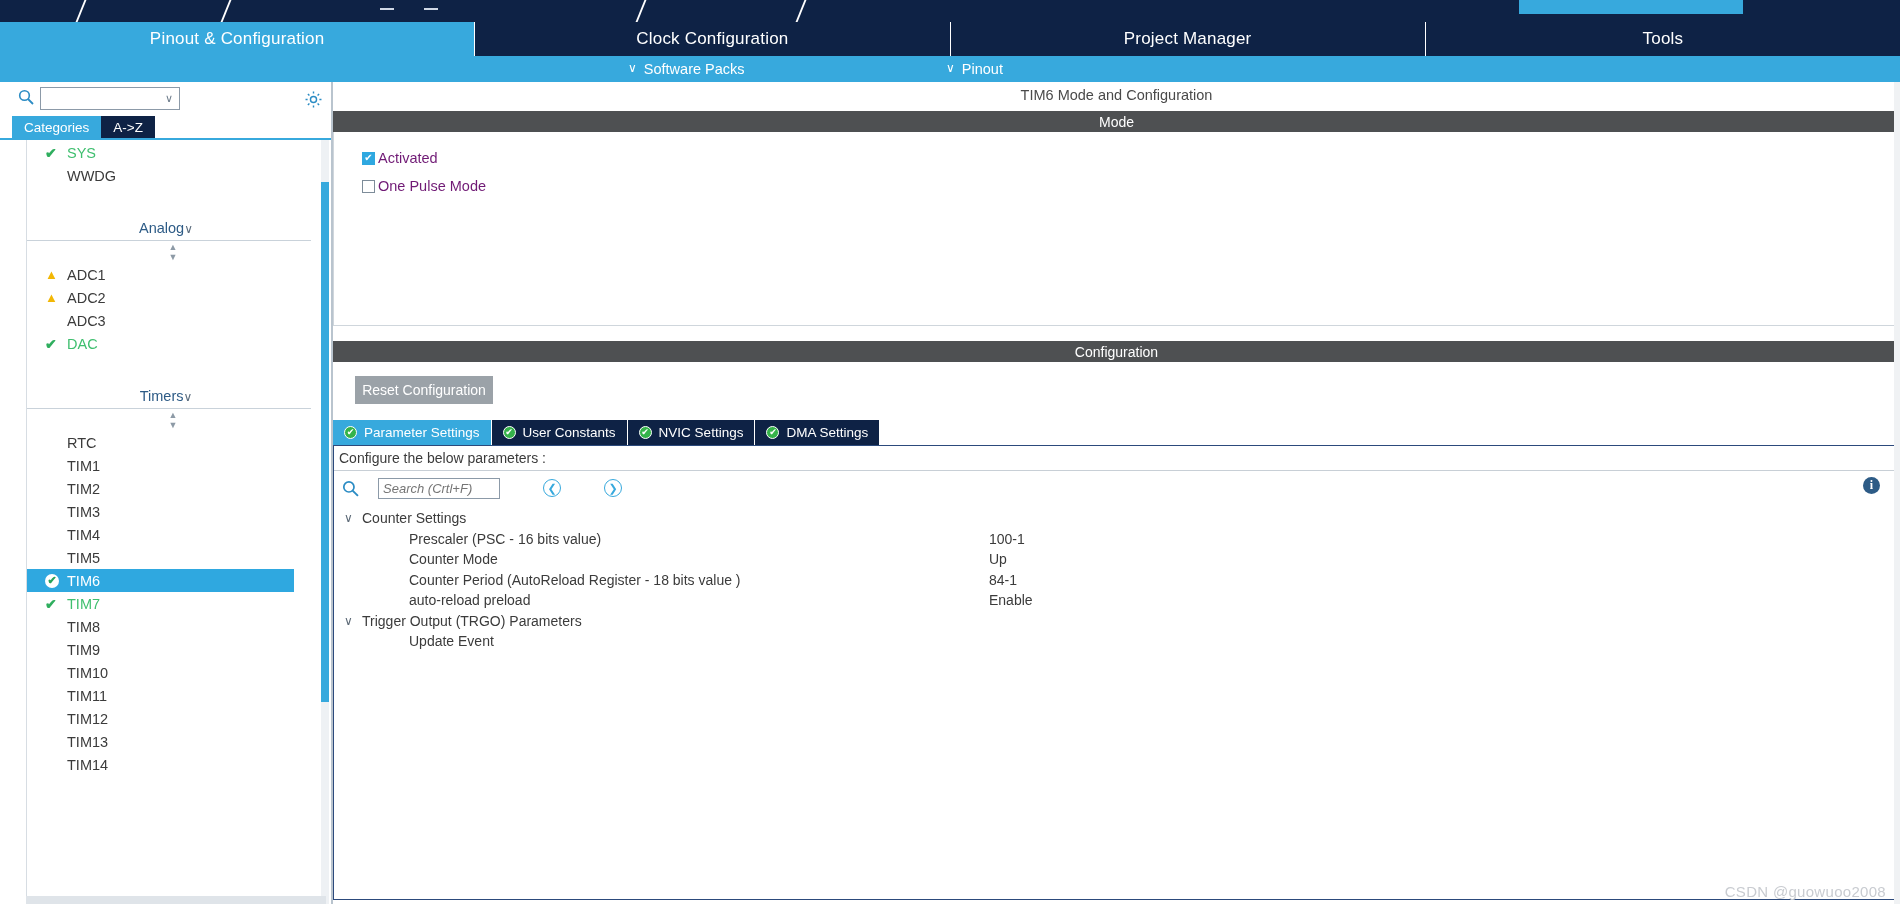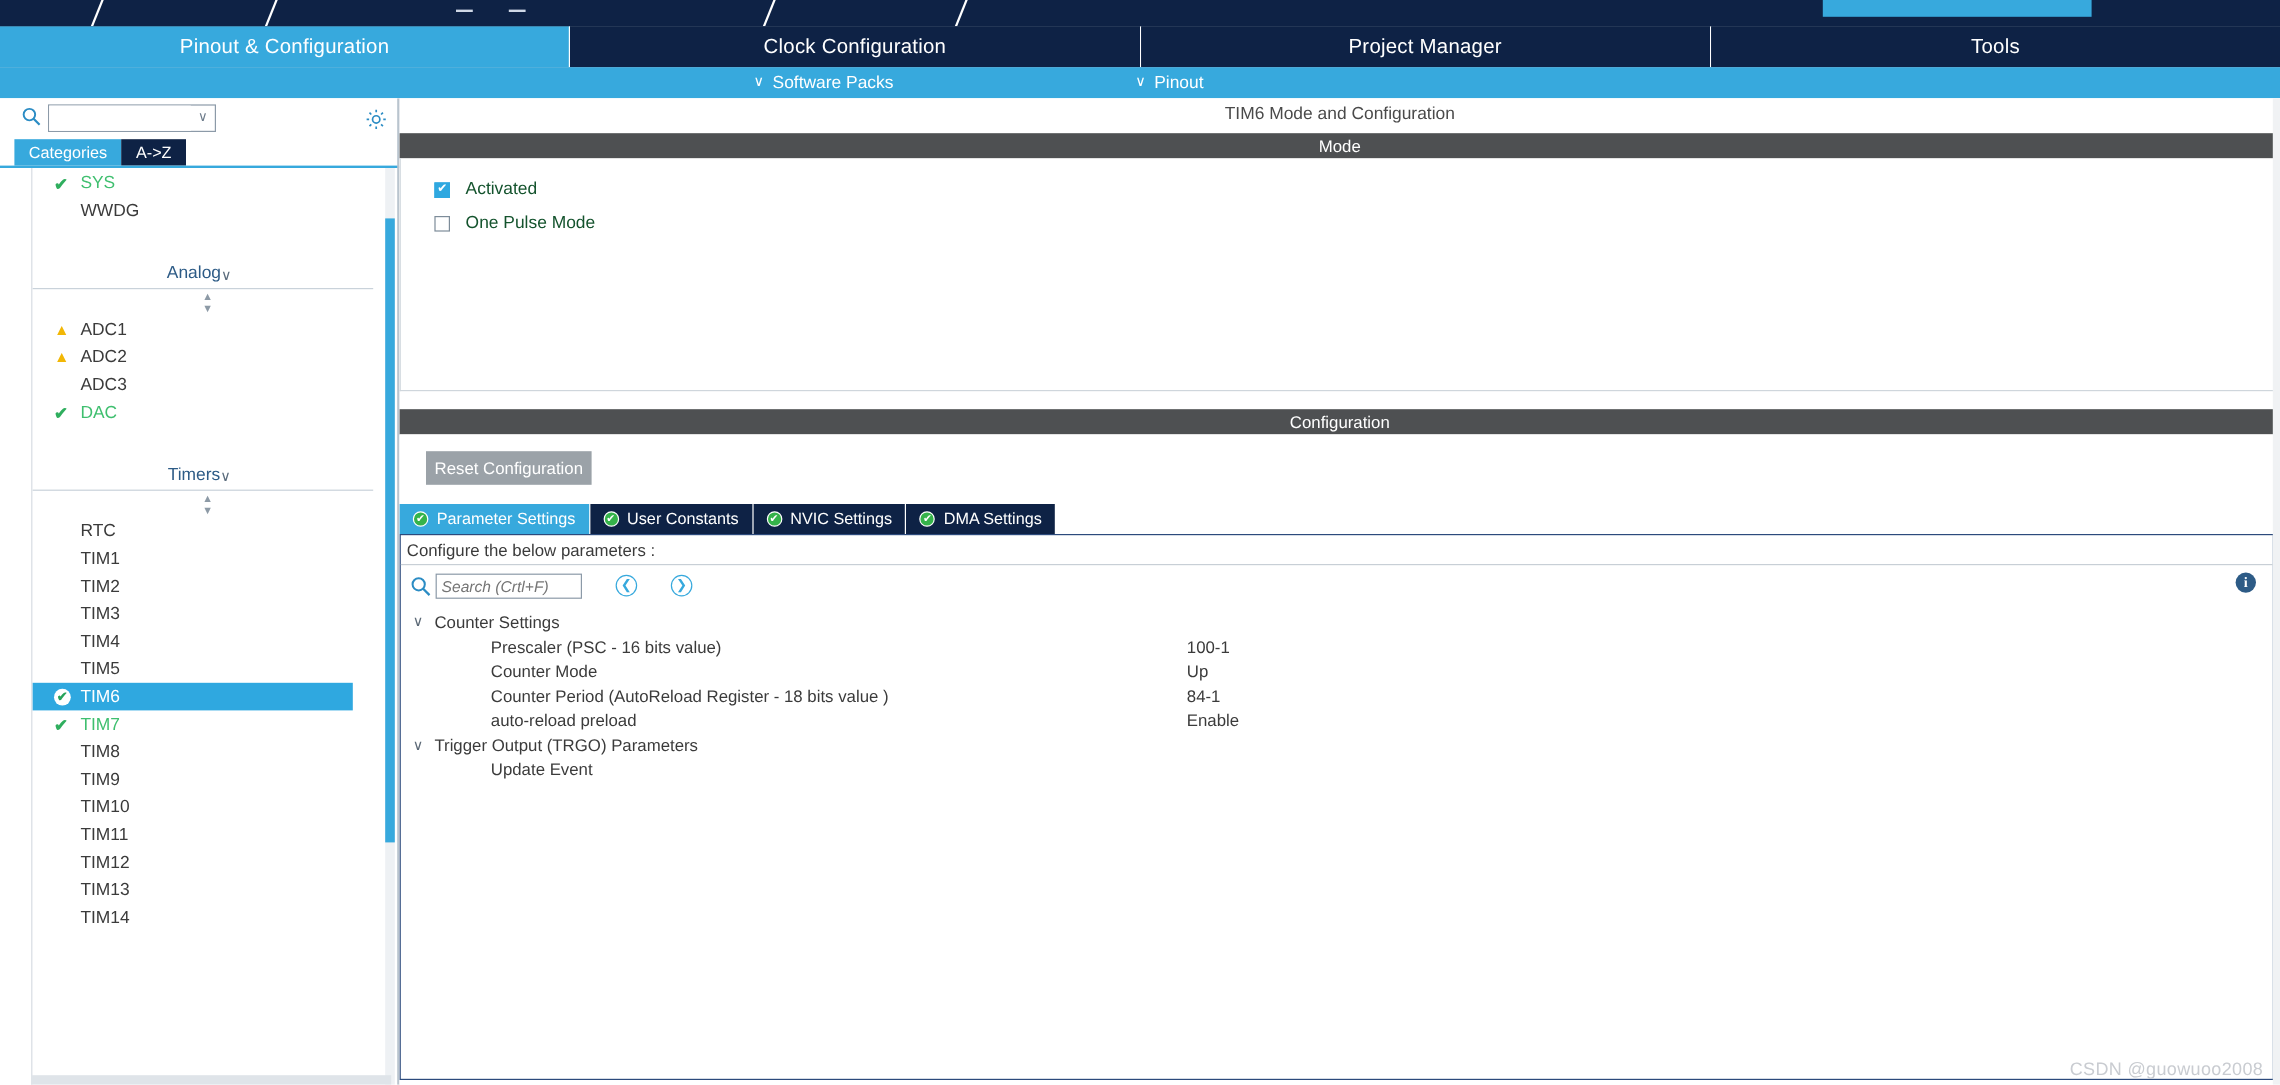--- a/index.html
+++ b/index.html
@@ -138,21 +138,21 @@
     position:absolute; left:0; width:1567px; height:21px; background:#4e5052;
     color:#ffffff; font-size:14px; display:flex; align-items:center; justify-content:center;
   }
   .modebar { top:29px; }
   .confbar { top:259px; }
 
   .modebody {
     position:absolute; left:0; top:50px; width:1567px; height:194px;
     background:#fff; border:1px solid #cfd6dc; border-top:none;
   }
-  .cbrow { display:flex; align-items:center; gap:13px; font-size:14.5px; color:#14532d; cursor:pointer; }
+  .cbrow { display:flex; align-items:center; gap:3px; font-size:14.5px; color:#701a75; cursor:pointer; }
   .cb1 { position:absolute; left:28px; top:18px; }
   .cb2 { position:absolute; left:28px; top:46px; }
   .box {
     width:13px; height:13px; border:1px solid #7d8c99; background:#fff;
     display:inline-flex; align-items:center; justify-content:center; flex:0 0 13px;
   }
   .box.checked { background:#2fa8e0; border-color:#2fa8e0; color:#fff; }
   .box.checked::after {
     content:"✔"; font-size:10px; line-height:1; color:#fff;
   }
@@ -181,21 +181,21 @@
 
   .paramspanel {
     position:absolute; left:0; top:83px; width:1562px; height:455px;
     border:1px solid #2c4a7c; background:#ffffff;
   }
   .paramshdr {
     position:absolute; left:0; top:0; width:100%; height:25px;
     display:flex; align-items:center; padding-left:5px;
     font-size:14px; color:#3b3b3b; border-bottom:1px solid #c8cfd6;
   }
-  .srow { position:absolute; left:8px; top:29px; height:26px; display:flex; align-items:center; gap:2px; }
+  .srow { position:absolute; left:8px; top:29px; height:26px; display:flex; align-items:center; gap:17px; }
   .srow .mag2 { width:17px; height:17px; margin-right:2px; }
   .sinput {
     width:122px; height:21px; border:1px solid #8c9aa8; background:#fff;
     font-size:13px; font-style:italic; color:#9aa4ad; padding:0 4px;
     font-family:"Liberation Sans", sans-serif;
   }
   .navcircle {
     width:18px; height:18px; border-radius:50%; border:1.6px solid #37a9dd;
     display:inline-flex; align-items:center; justify-content:center;
     color:#37a9dd; font-size:11px; line-height:1; cursor:pointer; margin-left:26px;

